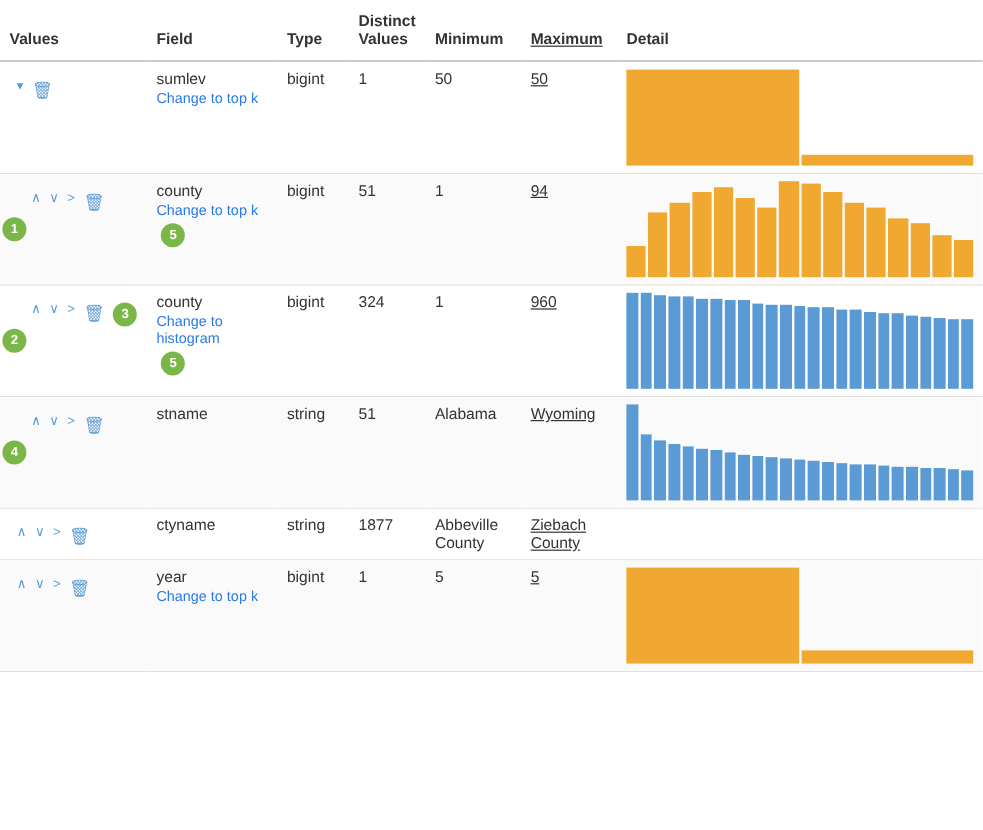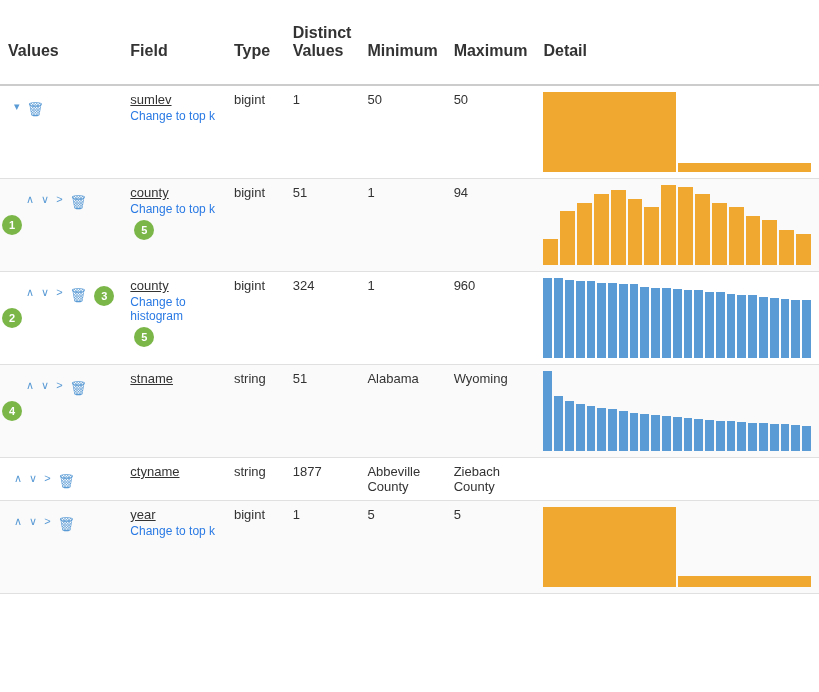--- a/index.html
+++ b/index.html
@@ -15,23 +15,23 @@
     }
     table {
       width: 100%;
       border-collapse: collapse;
     }
     thead tr {
       border-bottom: 2px solid #ccc;
     }
     th {
       text-align: left;
-      padding: 24px 8px;
+      padding: 10px 8px;
       font-weight: bold;
-      font-size: 16px;
+      font-size: 13px;
       color: #333;
       vertical-align: bottom;
     }
     td {
       padding: 6px 8px;
       vertical-align: top;
       border-bottom: 1px solid #e0e0e0;
     }
     tr.data-row {
       background: #fff;
@@ -66,21 +66,20 @@
       color: #2a7ae4;
       cursor: pointer;
       font-size: 12px;
       display: block;
       margin-top: 2px;
       text-decoration: none;
     }
     .field-name {
       font-weight: normal;
       color: #333;
-      text-decoration: underline;
     }
     .badge {
       display: inline-flex;
       align-items: center;
       justify-content: center;
       width: 20px;
       height: 20px;
       border-radius: 50%;
       background: #7ab648;
       color: #fff;
@@ -103,21 +102,21 @@
     .bar-orange { background: #f0a830; }
     .bar-blue { background: #5b9bd5; }
     .actions-col {
       width: 88px;
       min-width: 88px;
     }
     .field-col { width: 110px; margin-top: 32px; }
     .type-col { width: 60px; margin-top: 31px; }
     .distinct-col { width: 60px; }
     .min-col { width: 80px; }
-    .max-col { width: 80px; }
+    .max-col { width: 80px; text-decoration: underline; }
     .detail-col { width: 310px; }
     .left-badge {
       position: absolute;
       left: 2px;
       top: 50%;
       transform: translateY(-50%);
       display: inline-flex;
       align-items: center;
       justify-content: center;
       width: 20px;

